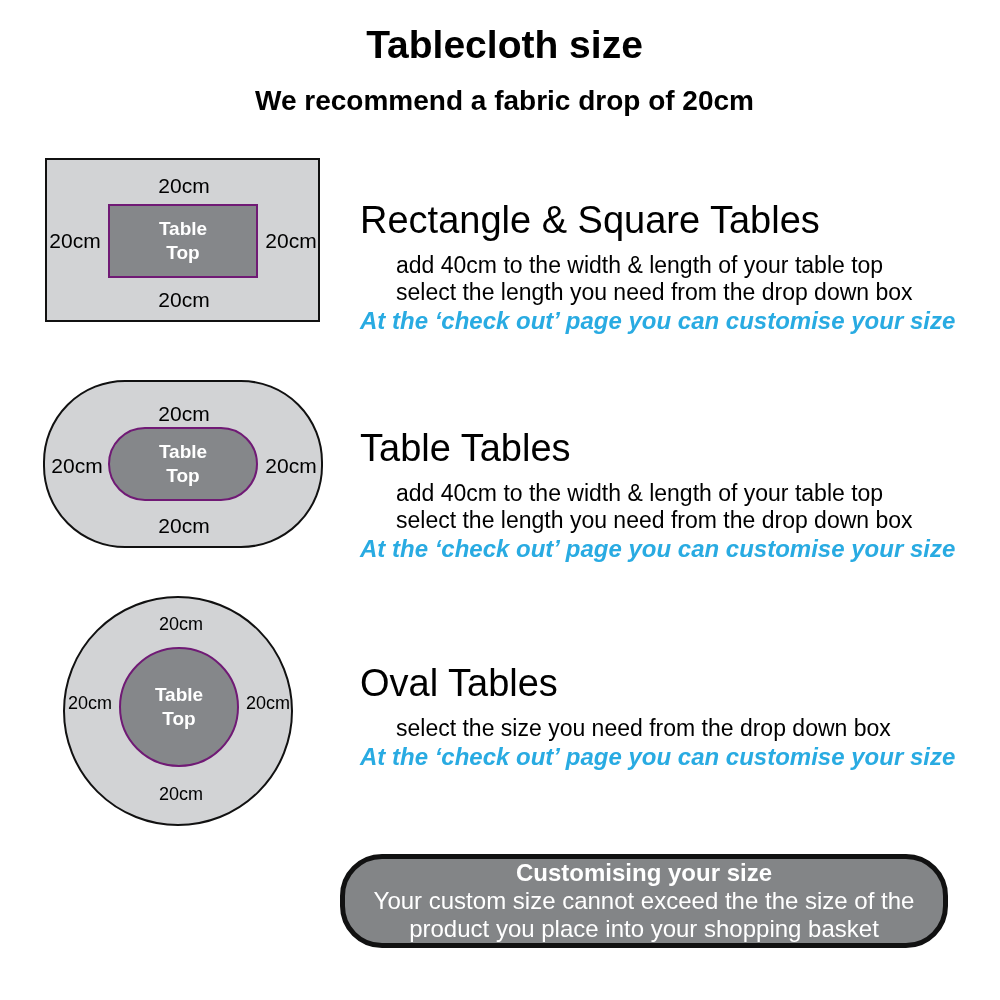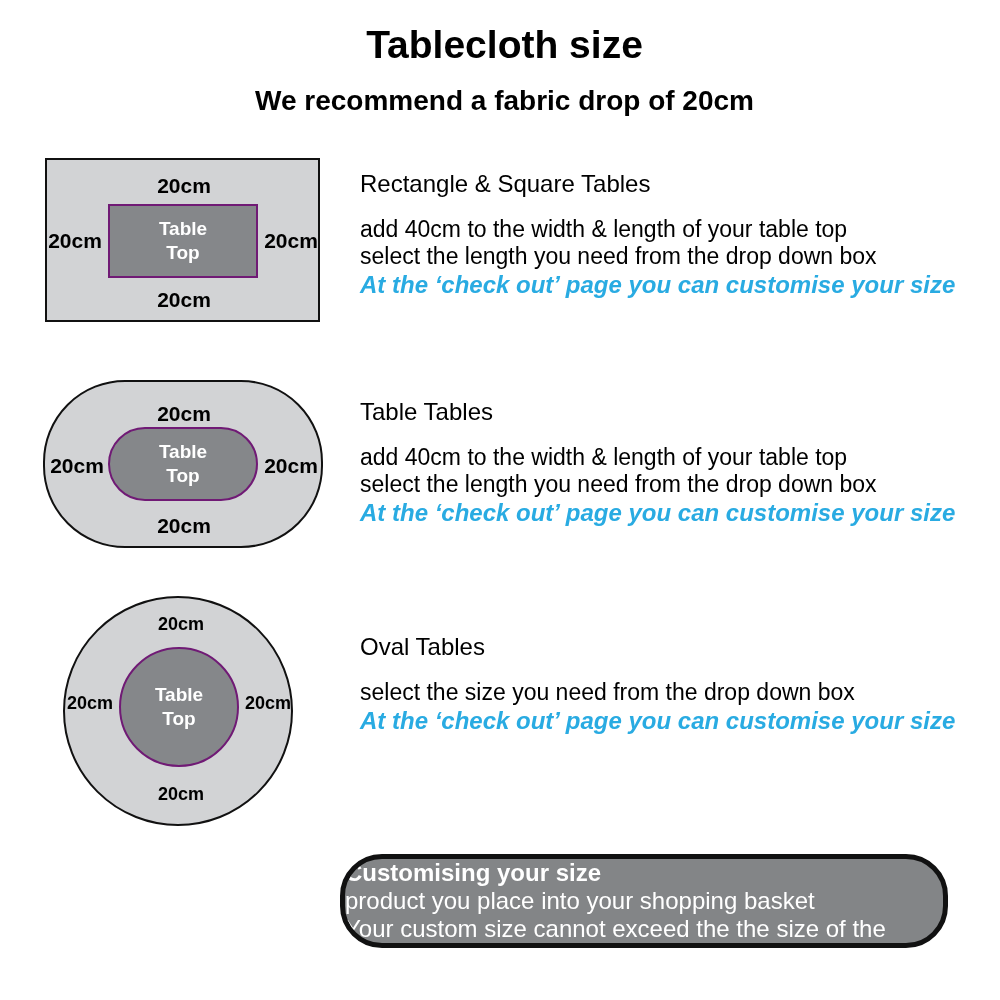--- a/index.html
+++ b/index.html
@@ -58,21 +58,21 @@
     text-align: center;
     display: flex;
     flex-direction: column;
     justify-content: center;
   }
   .drop-label {
     position: absolute;
     width: 80px;
     text-align: center;
     font-size: 21px;
-    font-weight: bold;
+    font-weight: normal;
     line-height: 24px;
     white-space: nowrap;
   }
   .drop-label.small {
     font-size: 18px;
     line-height: 22px;
   }
 
   
   .d-rect { left: 45px; top: 158px; width: 275px; height: 164px; }
@@ -103,49 +103,51 @@
   
   .section {
     position: absolute;
     left: 360px;
     width: 620px;
   }
   .sec-1 { top: 166px; }
   .sec-2 { top: 394px; }
   .sec-3 { top: 629px; }
   .section .heading {
-    font-size: 24px;
+    font-size: 38px;
     font-weight: normal;
     line-height: 36px;
+    margin-top: 36px;
   }
   .section .body {
     margin-top: 14px;
     font-size: 23px;
     line-height: 27px;
+    margin-left: 36px;
   }
   .section .note {
     font-size: 24px;
     font-weight: bold;
     font-style: italic;
     line-height: 30px;
     color: var(--note-color, #29ABE2);
     white-space: nowrap;
   }
 
   
   .footer-box {
     position: absolute;
     left: 340px; top: 854px;
     width: 608px; height: 94px;
     box-sizing: border-box;
     background: var(--footer-fill, #838587);
     border: 5px solid #111;
     border-radius: 42px;
     color: #fff;
-    text-align: left;
+    text-align: center;
     font-size: 24px;
     line-height: 28px;
     padding-top: 0px;
     overflow: hidden;
   }
   .footer-box .footer-heading {
     font-weight: bold;
   }
 </style>
 </head>
@@ -213,17 +215,17 @@
   <div class="section sec-3">
     <div class="heading">Oval Tables</div>
     <div class="body">
       <div>select the size you need from the drop down box</div>
     </div>
     <div class="note">At the ‘check out’ page you can customise your size</div>
   </div>
 
   <div class="footer-box">
     <div class="footer-heading">Customising your size</div>
+    <div>Your custom size cannot exceed the the size of the</div>
     <div>product you place into your shopping basket</div>
-    <div>Your custom size cannot exceed the the size of the</div>
   </div>
 
 </div>
 
 </body></html>

